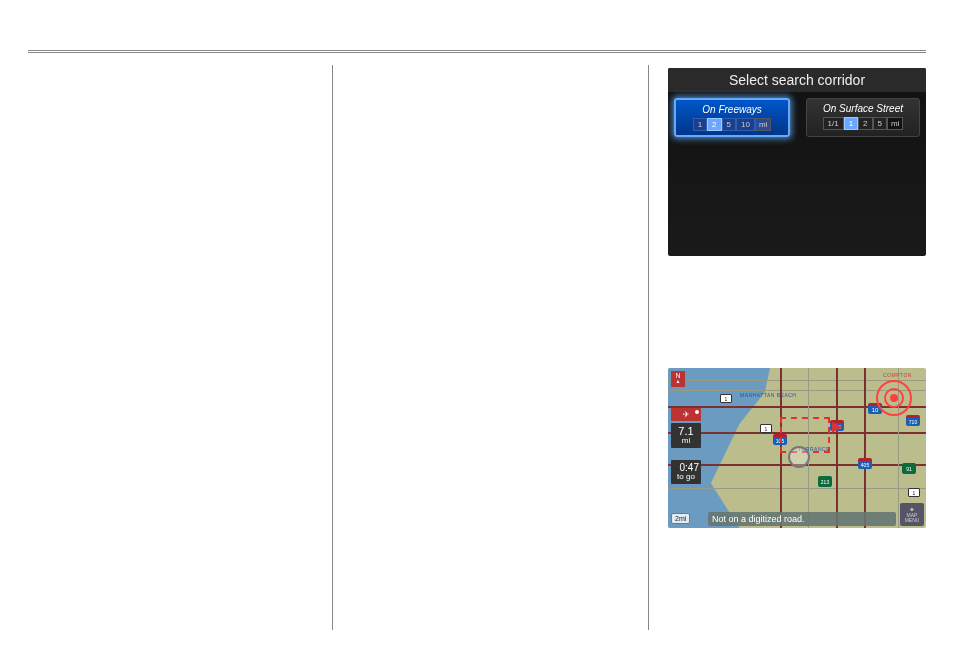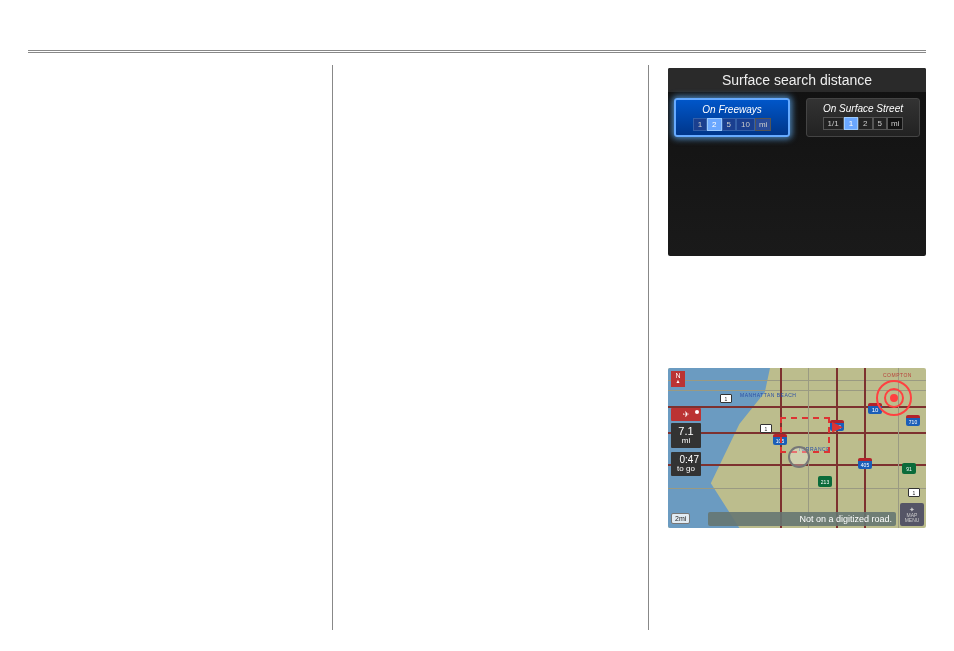--- a/index.html
+++ b/index.html
@@ -287,21 +287,21 @@
       top: 40px;
       width: 30px;
     }
 
     .hud-tile {
       background: #333;
       color: #fff;
       font-size: 8px;
       text-align: center;
       padding: 2px;
-      margin-bottom: 4px;
+      margin-bottom: 12px;
       border-radius: 1px;
       line-height: 1.1;
     }
 
     .hud-icon {
       background: #b33;
       color: #fff;
       font-size: 8px;
       text-align: center;
       padding: 2px;
@@ -347,21 +347,21 @@
       color: #b8413a;
     }
 
     .status-strip {
       position: absolute;
       bottom: 2px;
       left: 40px;
       right: 30px;
       background: rgba(102, 119, 114, 0.9);
       color: #fff;
-      text-align: right;
+      text-align: left;
       font-size: 9px;
       padding: 2px 4px;
       border-radius: 2px;
     }
 
     .map-menu {
       position: absolute;
       right: 2px;
       bottom: 2px;
       background: #556;
@@ -388,21 +388,21 @@
   </style>
 </head>
 <body>
 
 <div class="hr-top"></div>
 <div class="hr-top2"></div>
 <div class="col-sep-right"></div>
 <div class="col-sep-right2"></div>
 
 <div class="panel-top">
-  <div class="panel-top-title">Surface search distance</div>
+  <div class="panel-top-title">Select search corridor</div>
   <div class="panel-top-options">
     <div class="option-box option-active">
       <div class="option-label">On Freeways</div>
       <div class="option-dist">
         <span class="dist-btn">1</span>
         <span class="dist-btn dist-btn-sel">2</span>
         <span class="dist-btn">5</span>
         <span class="dist-btn">10</span>
         <span class="dist-unit">mi</span>
       </div>

